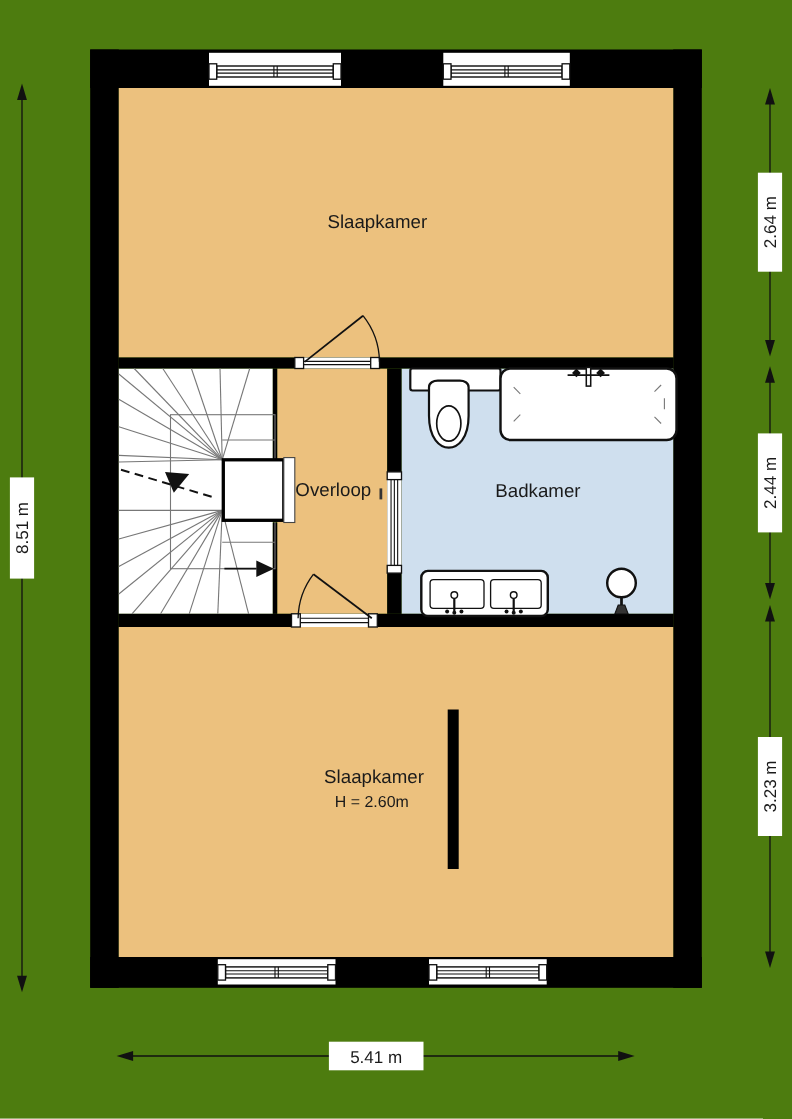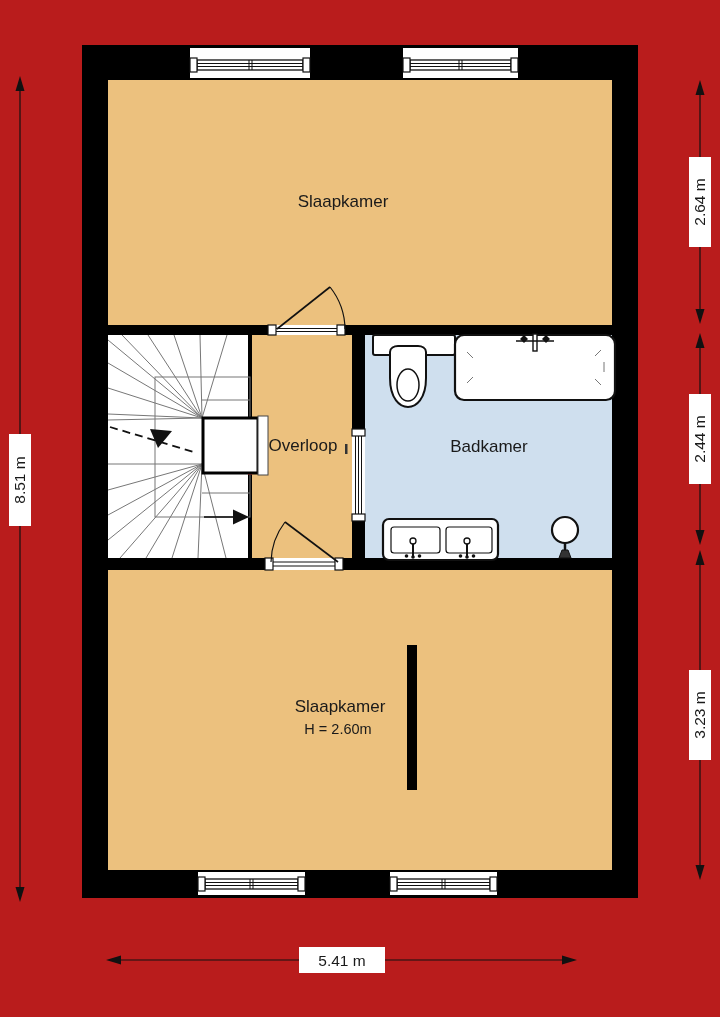--- a/index.html
+++ b/index.html
@@ -1,16 +1,16 @@
 <!DOCTYPE html>
 <html><head>
 <meta charset="utf-8">
 <style>
   html,body{margin:0;padding:0;background:#ffffff;}
-  .page{width:720px;height:1017px;background:#b91c1c;position:relative;overflow:hidden;
+  .page{width:720px;height:1017px;background:#4d7c0f;position:relative;overflow:hidden;
         font-family:"Liberation Sans", sans-serif;}
   svg text{font-family:"Liberation Sans", sans-serif;fill:#1a1a1a;}
   .room-label{font-size:17px;}
   .room-sublabel{font-size:14.5px;}
   .dim-label{font-size:15.5px;}
   .thin{stroke:#777;stroke-width:1;fill:none;}
   .wline{stroke:#111;stroke-width:1;fill:none;}
 </style>
 </head>
 <body>

